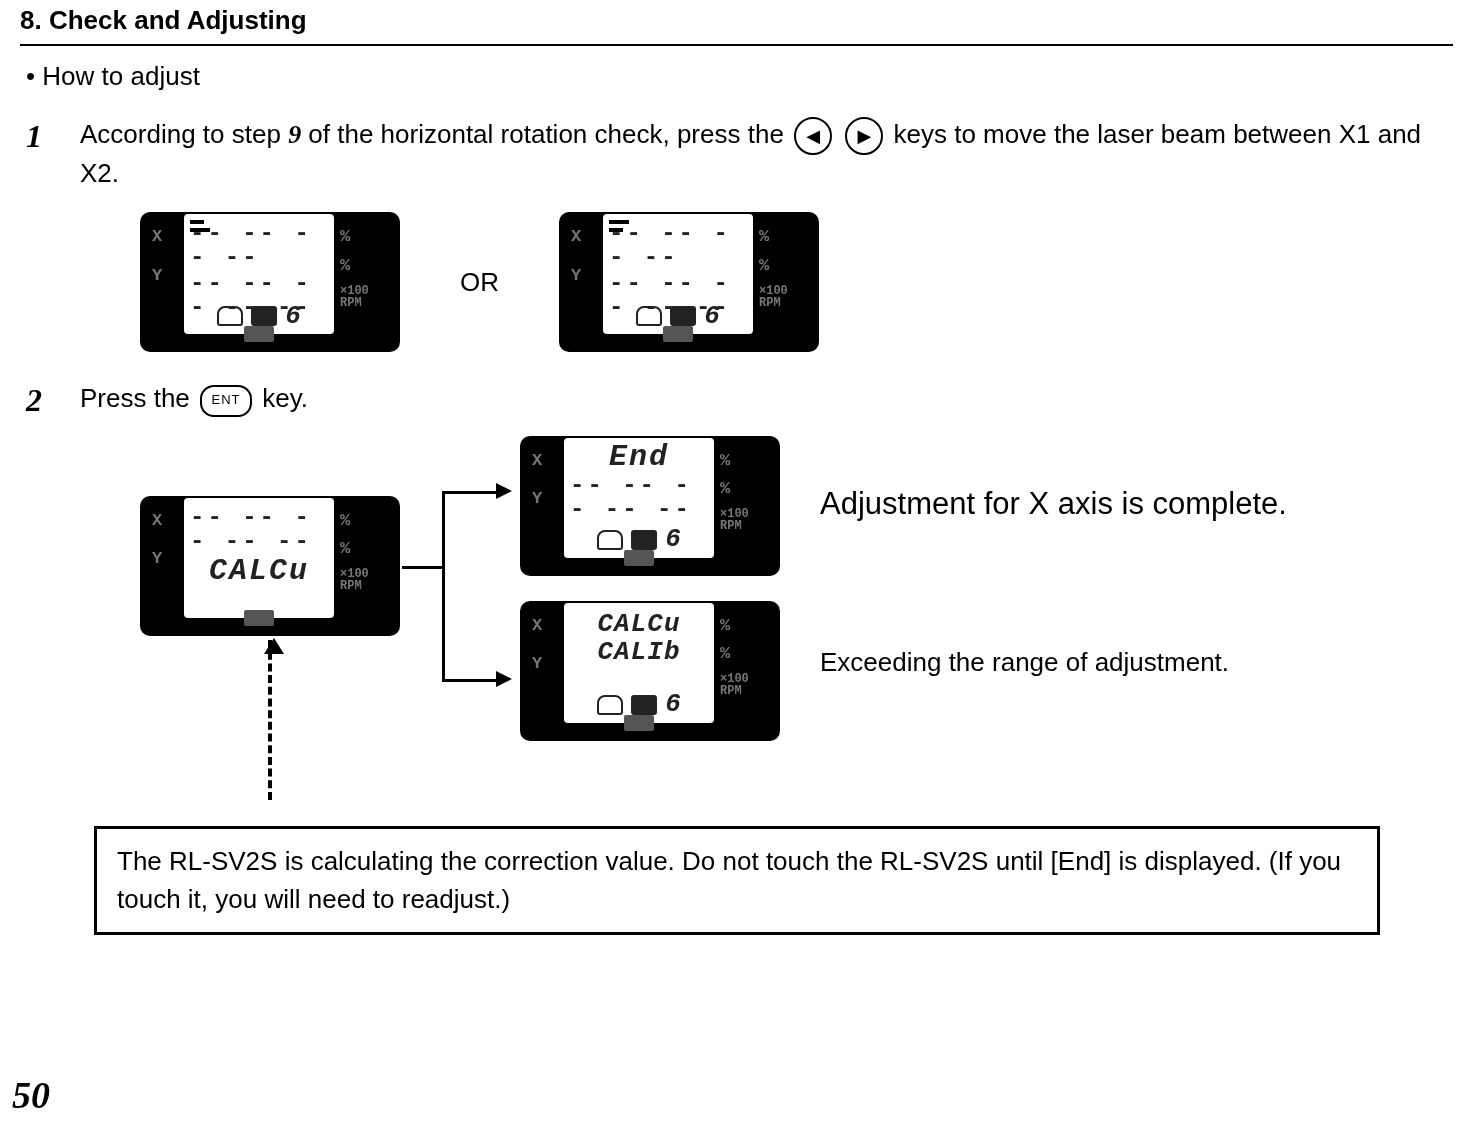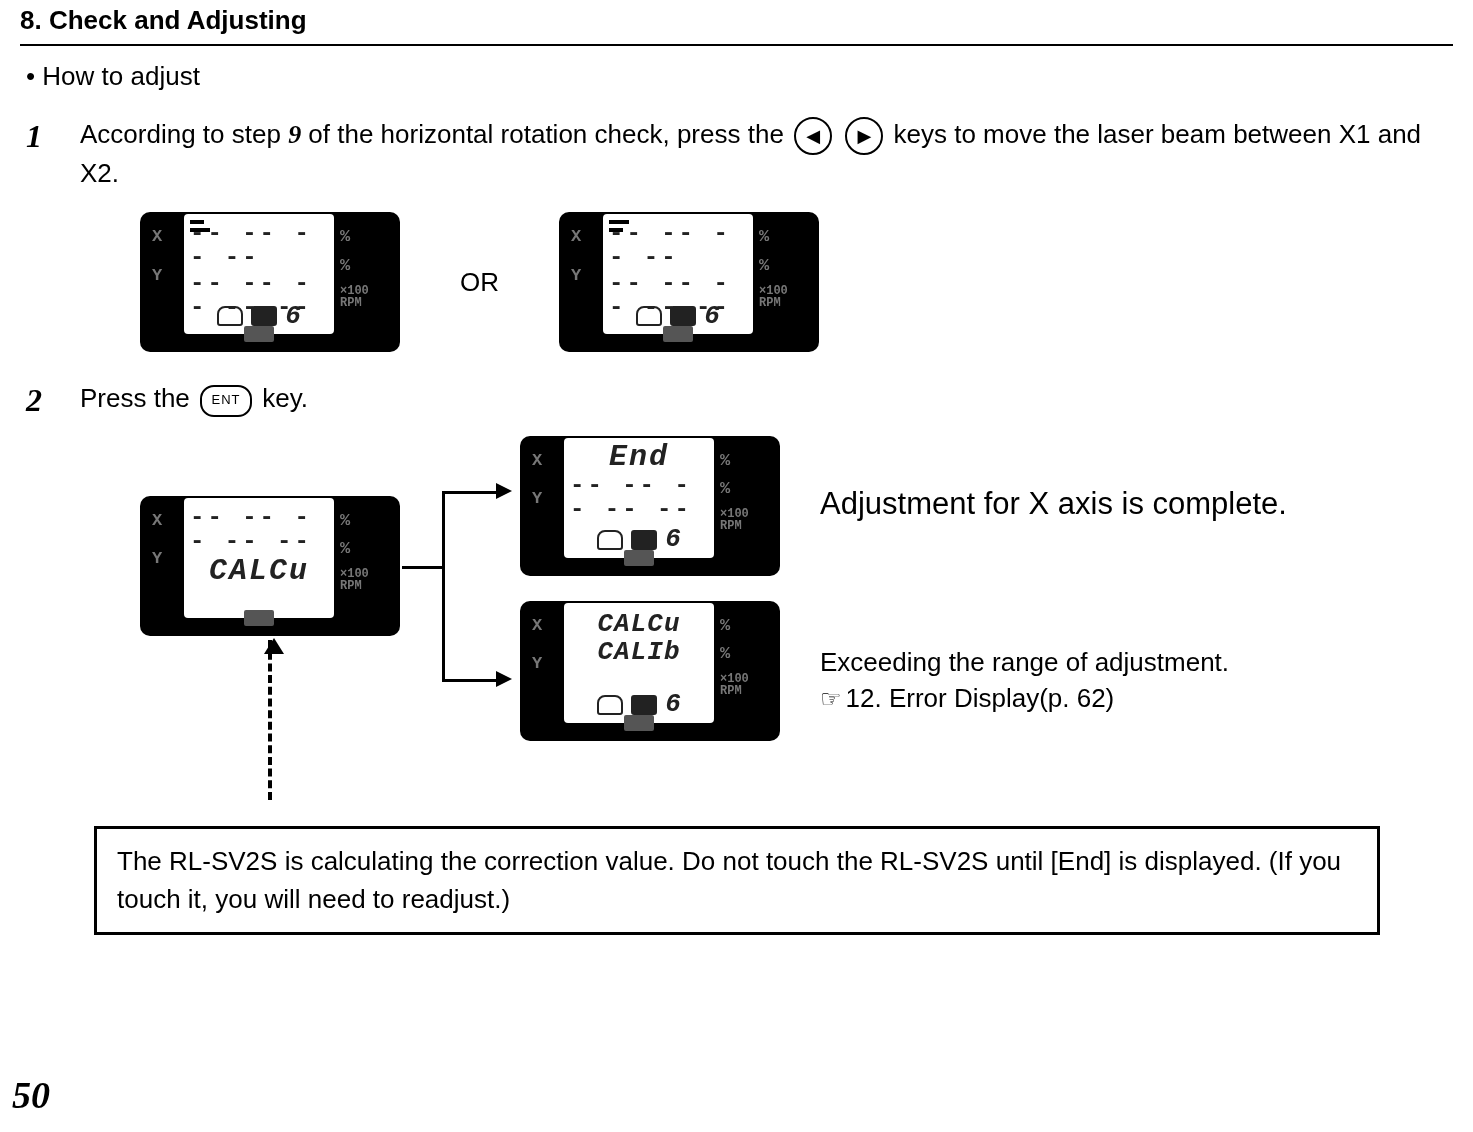--- a/index.html
+++ b/index.html
@@ -423,23 +423,20 @@
       <div class="right-col">
         <div>%</div>
         <div>%</div>
         <div class="rpm"><span>×100</span><br><b>RPM</b></div>
       </div>
     </div>
 
     <div class="ann-complete">Adjustment for X axis is complete.</div>
     <div class="ann-exceed">
       <div>Exceeding the range of adjustment.</div>
-      <div>
-        <span class="pointing-hand">☞</span><span>12. Error Display(p. 62)</span>
-      </div>
     </div>
 
     <div class="flow-line" style="left:262px; top:130px; width:40px; border-top-width:3px;"></div>
     <div class="flow-line" style="left:302px; top:55px; height:190px; border-left-width:3px;"></div>
     <div class="flow-line" style="left:302px; top:55px; width:56px; border-top-width:3px;"></div>
     <div class="arrow-head" style="left:356px; top:47px;"></div>
     <div class="flow-line" style="left:302px; top:243px; width:56px; border-top-width:3px;"></div>
     <div class="arrow-head" style="left:356px; top:235px;"></div>
 
     <div class="dashed-arrow" style="left:128px; top:204px; height:160px;">

